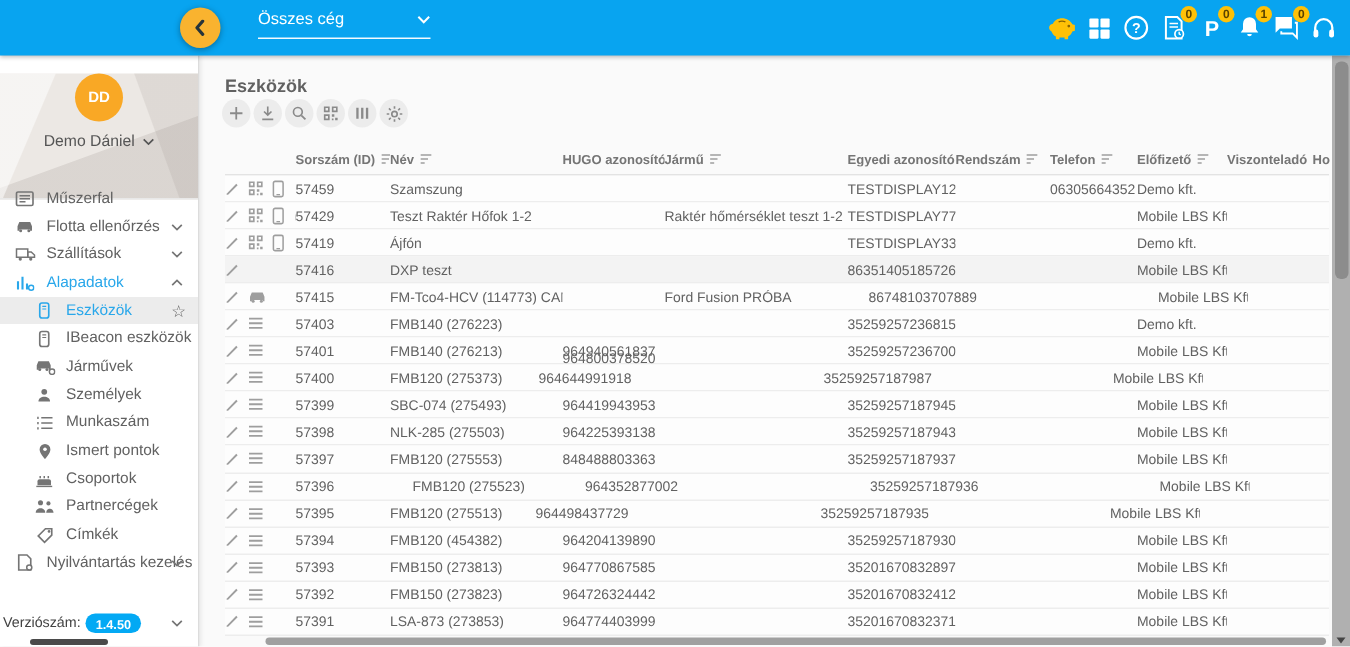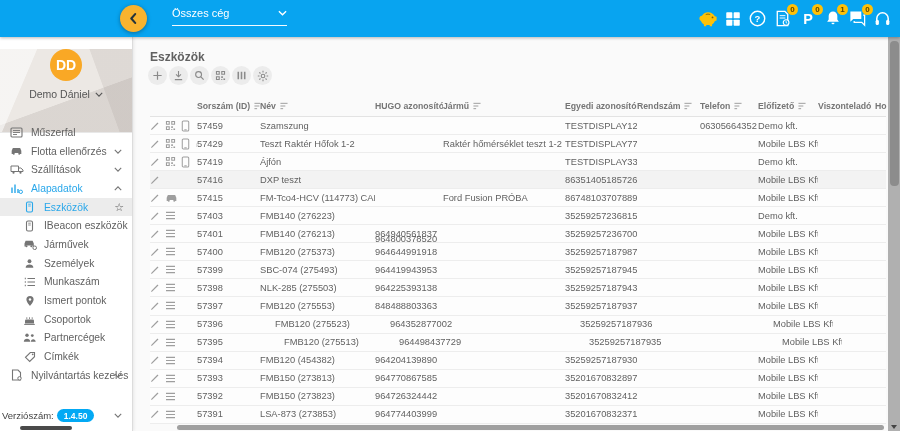--- a/index.html
+++ b/index.html
@@ -26,21 +26,21 @@
   
   .sidebar { position:absolute; top:37px; left:0; width:133px; bottom:0; background:#fff;
              border-right:1px solid #dcdcdc; box-shadow:1px 0 3px rgba(0,0,0,.08); z-index:10; }
   .profile { height:84px; position:relative; border-bottom:1px solid #e8e8e8;
              background:
                linear-gradient(113deg, rgba(255,255,255,.55) 22%, rgba(255,255,255,0) 22.5%),
                linear-gradient(250deg, rgba(150,140,135,.16) 26%, transparent 26.5%),
                linear-gradient(160deg, transparent 58%, rgba(140,130,125,.18) 58.5%),
                #ece8e4; }
   .avatar { width:32px; height:32px; border-radius:50%; background:#F9A825; color:#fff;
-            font-weight:bold; font-size:14px; display:flex; align-items:center; justify-content:center;
+            font-weight:bold; font-size:10px; display:flex; align-items:center; justify-content:center;
             margin:12px auto 0; cursor:pointer; }
   .user-row { margin-top:7px; font-size:10.5px; color:#555; display:flex; align-items:center;
               justify-content:center; gap:5px; cursor:pointer; }
   .nav { position:absolute; top:86px; left:0; right:0; }
   .nav-item { height:18.7px; display:flex; align-items:center; padding-left:9px; color:#616161;
               font-size:10.3px; cursor:pointer; position:relative; white-space:nowrap; }
   .nav-item.lvl1 { padding-left:22px; }
   .nav-ic { width:15px; margin-right:7px; color:#757575; flex:none; display:flex; justify-content:center; }
   .nav-item.active { color:#29A7EA; }
   .nav-item.active .nav-ic { color:#29A7EA; }
@@ -590,21 +590,21 @@
             <svg width="13" height="10" viewBox="0 0 14 11">
               <path d="M3 2.2h8l1.3 3.1v3.4h-1.4v-1H3.1v1H1.7V5.3z" fill="currentColor"></path>
               <circle cx="4" cy="8.6" r="1.1" fill="currentColor"></circle>
               <circle cx="10" cy="8.6" r="1.1" fill="currentColor"></circle>
             </svg>
           </span>
         </div>
         <div class="td" style="width: 63px;">57415</div>
         <div class="td" style="width: 115px;">FM-Tco4-HCV (114773) CAN</div>
         <div class="td" style="width: 68px;"></div>
-        <div class="td" style="width: 122px;">Ford Fusion PRÓBA</div>
+        <div class="td" style="width: 136px;">Ford Fusion PRÓBA</div>
         <div class="td" style="width: 72px;">867481037078890</div>
         <div class="td" style="width: 63px;"></div>
         <div class="td" style="width: 58px;"></div>
         <div class="td" style="width: 60px;">Mobile LBS Kft.</div>
         <div class="td" style="width: 57px;"></div>
         <div class="td" style="width: 12px;"></div>
       </div>
       <div class="tr">
         <div class="td td-actions" style="width: 47px;">
           <span class="row-ic">
@@ -660,21 +660,21 @@
               <path d="M1.7 9.3 1.2 10.8l1.5-.5 7.4-7.4L9 1.8z" fill="currentColor"></path>
             </svg>
           </span>
           <span class="row-ic">
             <svg width="11" height="9" viewBox="0 0 12 10">
               <path d="M1 1.5h10M1 5h10M1 8.5h10" stroke="currentColor" stroke-width="1.3"></path>
             </svg>
           </span>
         </div>
         <div class="td" style="width: 63px;">57400</div>
-        <div class="td" style="width: 115px;">FMB120 (275373)</div>
+        <div class="td" style="width: 99px;">FMB120 (275373)</div>
         <div class="td" style="width: 68px;">964644991918</div>
         <div class="td" style="width: 122px;"></div>
         <div class="td" style="width: 72px;">352592571879873</div>
         <div class="td" style="width: 63px;"></div>
         <div class="td" style="width: 58px;"></div>
         <div class="td" style="width: 60px;">Mobile LBS Kft.</div>
         <div class="td" style="width: 57px;"></div>
         <div class="td" style="width: 12px;"></div>
       </div>
       <div class="tr">
@@ -780,21 +780,21 @@
               <path d="M1.7 9.3 1.2 10.8l1.5-.5 7.4-7.4L9 1.8z" fill="currentColor"></path>
             </svg>
           </span>
           <span class="row-ic">
             <svg width="11" height="9" viewBox="0 0 12 10">
               <path d="M1 1.5h10M1 5h10M1 8.5h10" stroke="currentColor" stroke-width="1.3"></path>
             </svg>
           </span>
         </div>
         <div class="td" style="width: 63px;">57395</div>
-        <div class="td" style="width: 115px; margin-left: 24px;">FMB120 (275513)</div>
+        <div class="td" style="width: 97px;">FMB120 (275513)</div>
         <div class="td" style="width: 68px;">964498437729</div>
         <div class="td" style="width: 122px;"></div>
         <div class="td" style="width: 72px;">352592571879352</div>
         <div class="td" style="width: 63px;"></div>
         <div class="td" style="width: 58px;"></div>
         <div class="td" style="width: 60px;">Mobile LBS Kft.</div>
         <div class="td" style="width: 57px;"></div>
         <div class="td" style="width: 12px;"></div>
       </div>
       <div class="tr">

